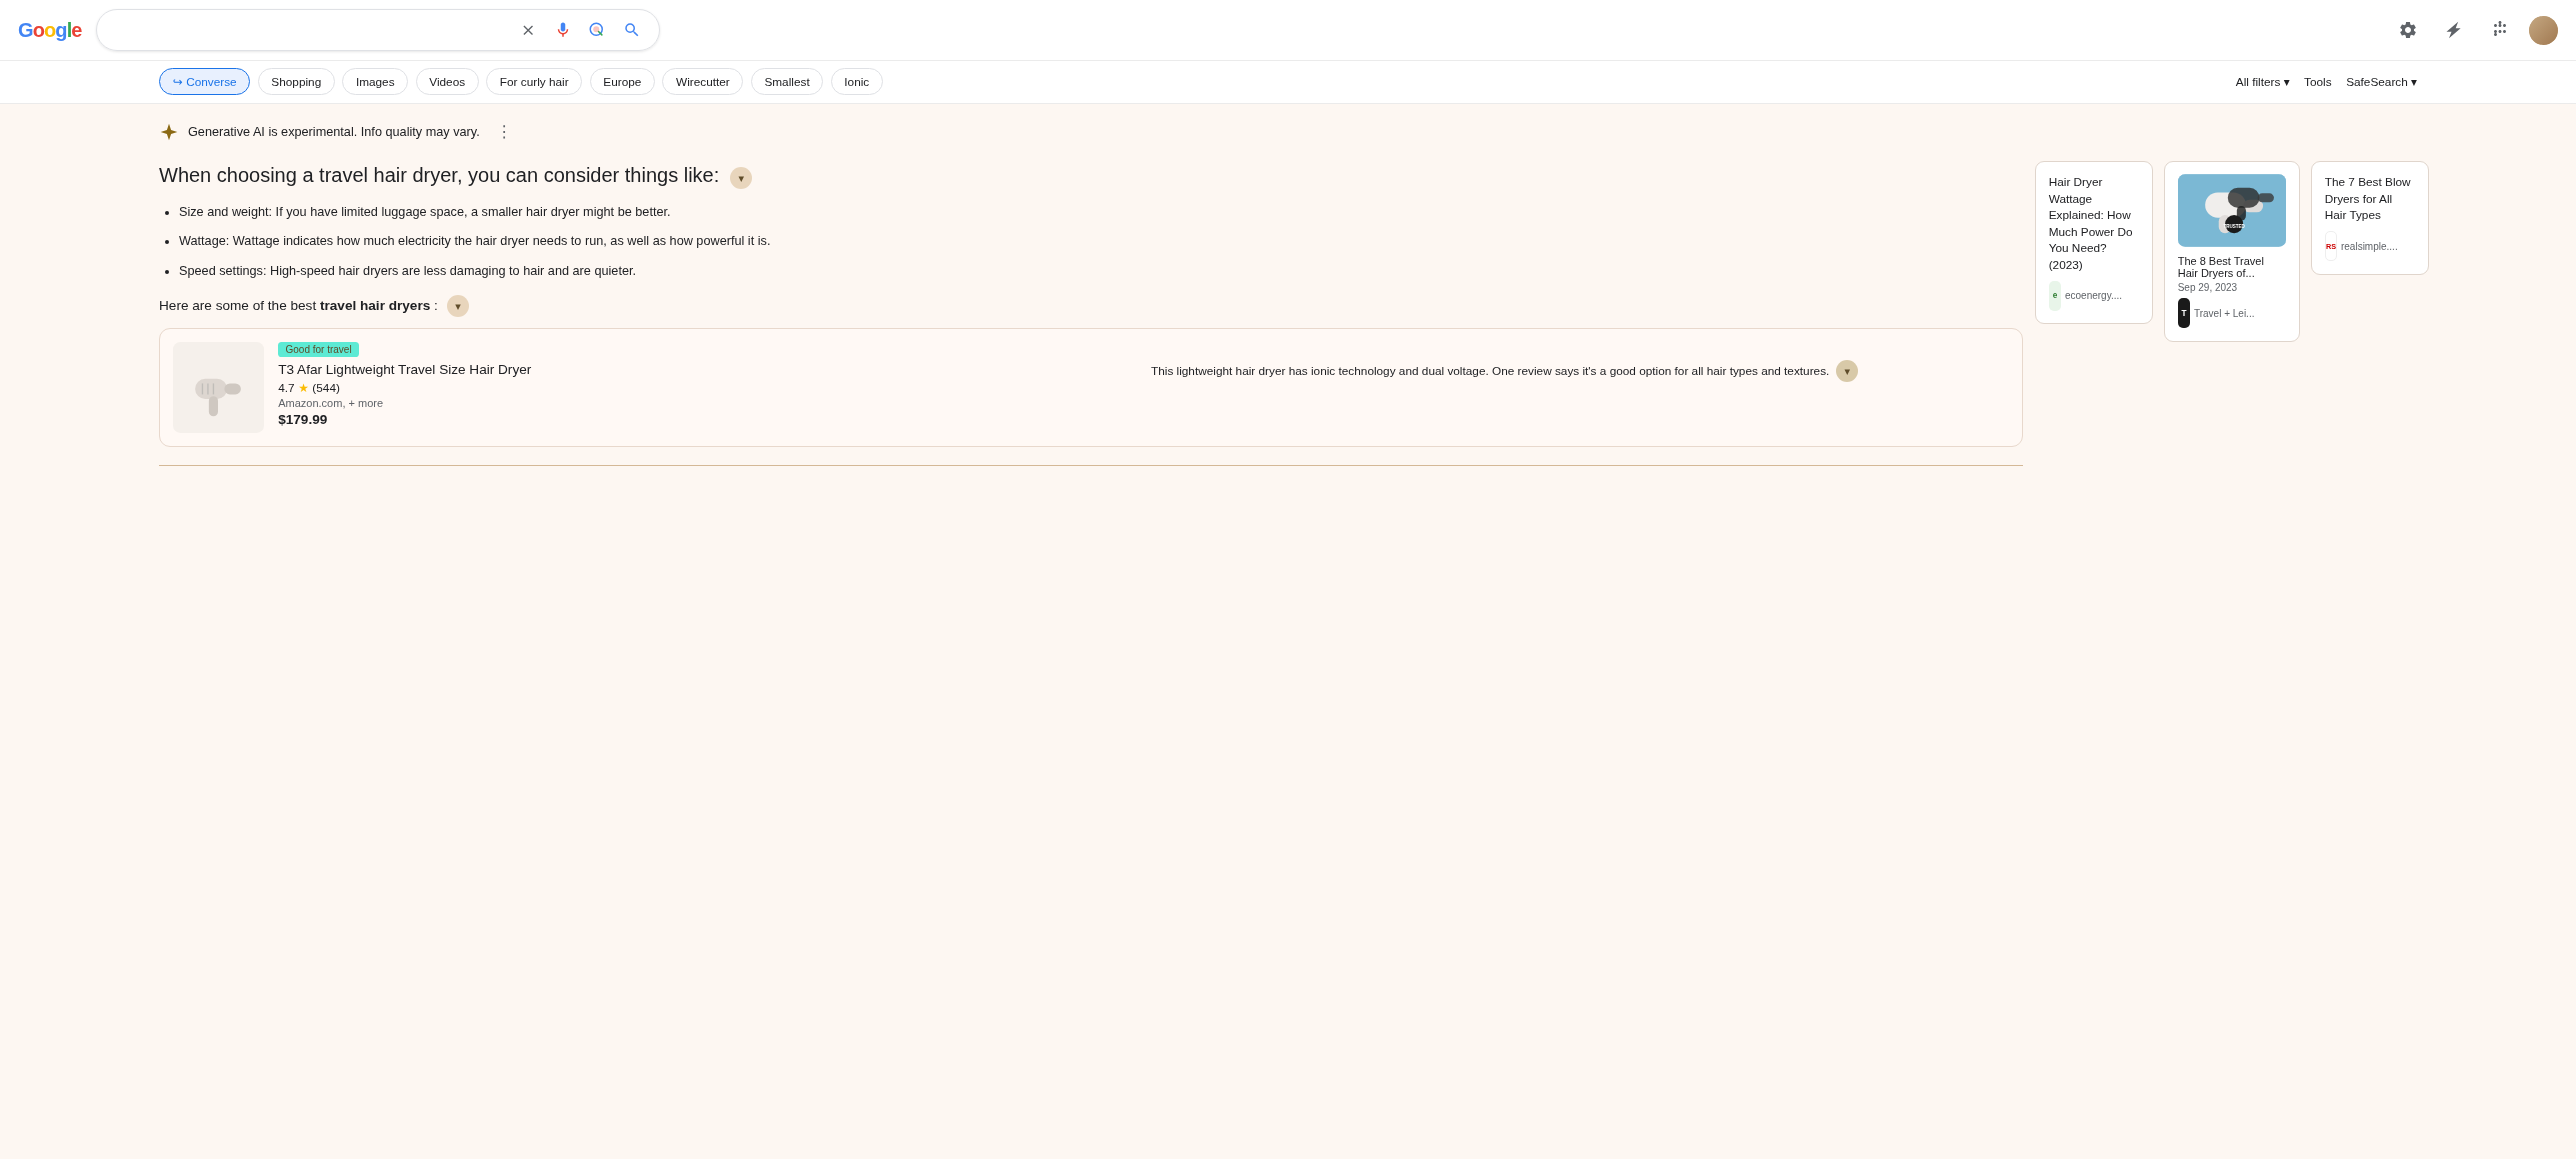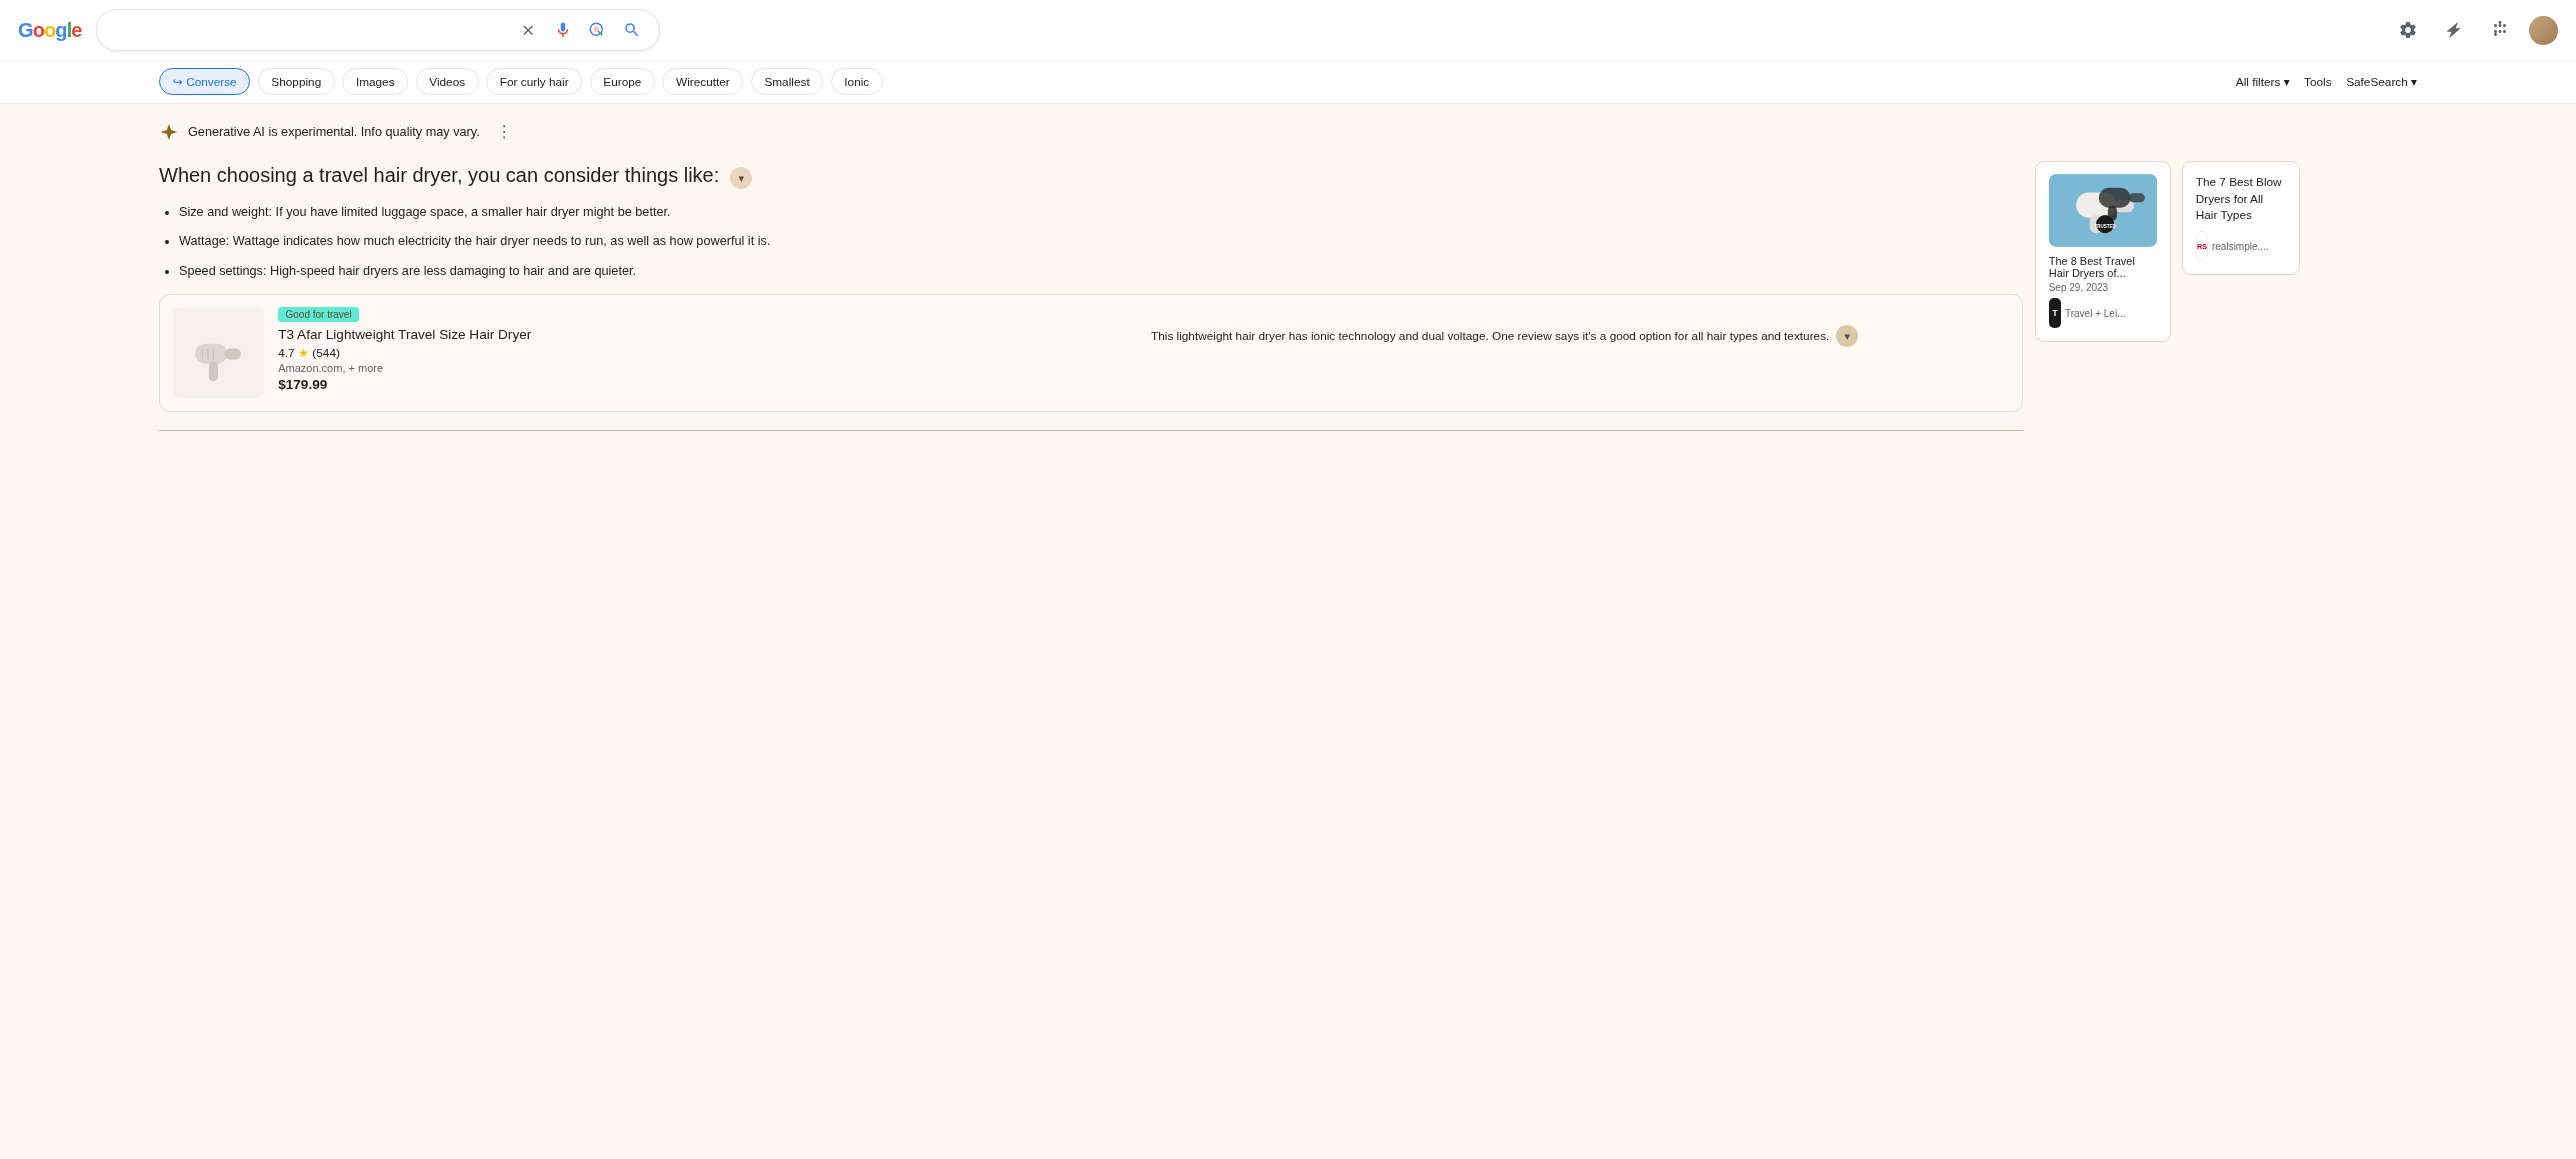--- a/index.html
+++ b/index.html
@@ -456,20 +456,26 @@
           <span>Size and weight: If you have limited luggage space, a smaller hair dryer might be better.</span>
         </li>
         <li>
           <span>Wattage: Wattage indicates how much electricity the hair dryer needs to run, as well as how powerful it is.</span>
         </li>
         <li>
           <span>Speed settings: High-speed hair dryers are less damaging to hair and are quieter.</span>
         </li>
       </ul>
 
+      <p class="travel-dryers-text">
+        <span>Here are some of the best</span>
+        <strong>travel hair dryers</strong>
+        <span>:</span>
+        <button class="expand-btn">▾</button>
+      </p>
 
       <div class="product-card">
         <div class="product-image">
 
           <svg width="64" height="64" viewBox="0 0 70 70" fill="none">
 
             <rect x="10" y="25" width="35" height="22" rx="11" fill="#d4ccc5"></rect>
 
             <rect x="25" y="44" width="10" height="22" rx="5" fill="#c0b8b0"></rect>
 
@@ -497,20 +503,27 @@
           <span>This lightweight hair dryer has ionic technology and dual voltage. One review says it's a good option for all hair types and textures.</span>
           <button class="expand-btn" style="background:#d8c9a8; margin-left:3.6px;">▾</button>
         </div>
       </div>
 
       <hr class="divider">
     </div>
 
     <div class="content-side">
 
+      <div class="side-card">
+        <div class="side-card-title">Hair Dryer Wattage Explained: How Much Power Do You Need? (2023)</div>
+        <div class="side-card-source">
+          <span class="source-favicon source-eco">e</span>
+          <span>ecoenergy....</span>
+        </div>
+      </div>
 
       <div class="side-card" style="width:136px;">
         <div class="side-card-img">
 
           <svg width="109" height="73" viewBox="0 0 120 80" style="font-size:14px">
             <rect width="120" height="80" fill="#7bb8d4"></rect>
 
             <rect x="30" y="20" width="45" height="28" rx="14" fill="#f0eeec"></rect>
             <rect x="45" y="45" width="14" height="20" rx="7" fill="#e0dcda"></rect>
             <rect x="72" y="28" width="22" height="14" rx="7" fill="#e0dcda"></rect>

